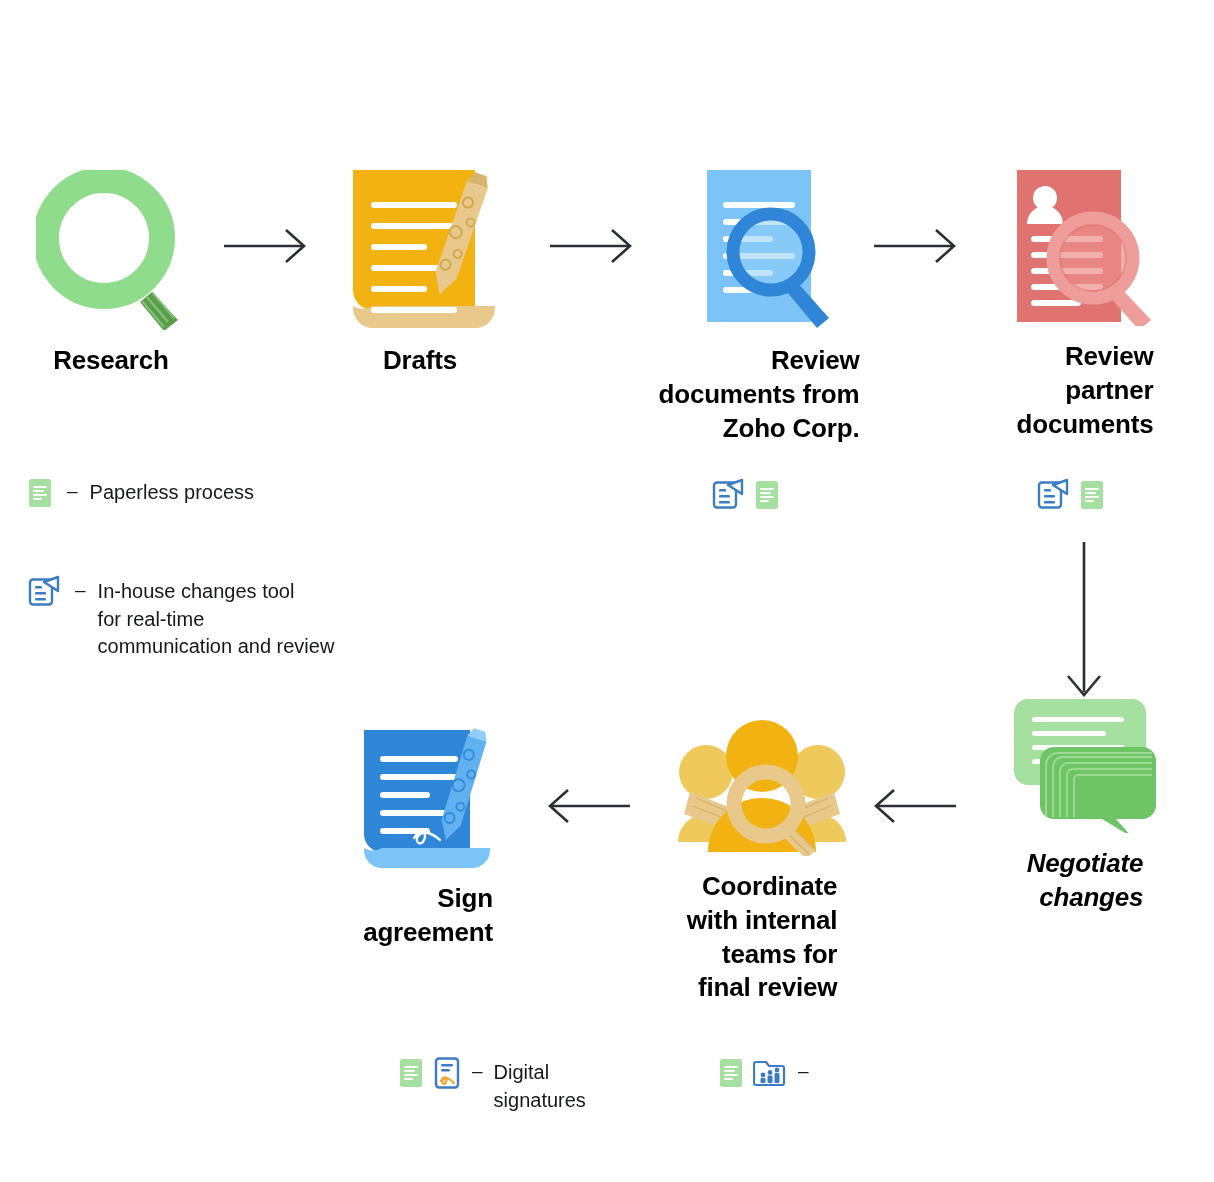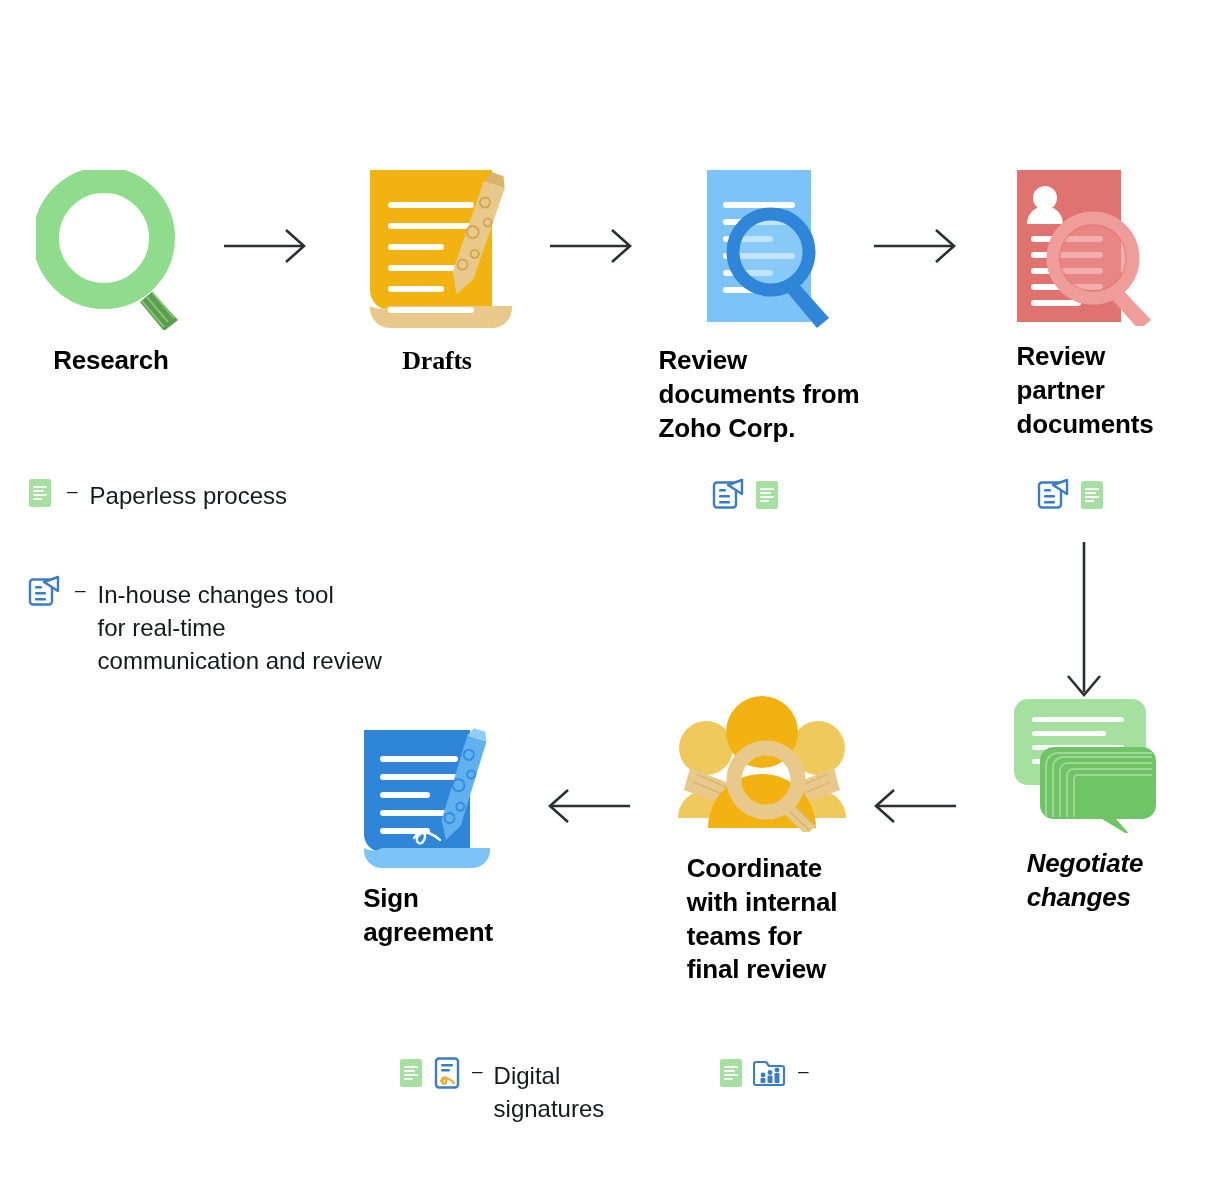--- a/index.html
+++ b/index.html
@@ -26,21 +26,21 @@
     flex-direction: column;
     align-items: center;
   }
   .node-icon {
     display: block;
   }
   .node-label {
     font-weight: bold;
     font-size: 26px;
     line-height: 1.30;
-    text-align: left;
+    text-align: right;
     color: #000000;
     letter-spacing: -0.2px;
     white-space: pre-line;
     margin-top: 14px;
   }
   .arrow {
     position: absolute;
   }
   .tool-row {
     position: absolute;
@@ -54,21 +54,21 @@
     flex: 0 0 auto;
   }
   .dash {
     font-size: 19px;
     color: #1b1b1b;
     margin: 0 11px;
     line-height: 30px;
     flex: 0 0 auto;
   }
   .tool-text {
-    font-size: 24px;
+    font-size: 20px;
     line-height: 1.38;
     color: #16181a;
     white-space: pre-line;
     padding-top: 3px;
   }
   .legend-left {
     position: absolute;
     display: flex;
     align-items: flex-start;
   }
@@ -85,21 +85,21 @@
       <g stroke="#8cc97e" stroke-width="2" opacity="0.85">
         <line x1="110" y1="126" x2="132" y2="152"></line>
         <line x1="116" y1="122" x2="138" y2="148"></line>
         <line x1="106" y1="131" x2="128" y2="157"></line>
       </g>
       <circle cx="68" cy="68" r="58" fill="none" stroke="#8fdc8c" stroke-width="26"></circle>
     </svg>
     <div class="node-label">Research</div>
   </div>
 
-  <div class="node" style="left:362px; top:166px; width:150px;font-family:Liberation Serif, serif;">
+  <div class="node" style="left:345px; top:166px; width:150px;">
     <svg class="node-icon" width="150" height="164" viewBox="0 0 150 164">
       <path d="M8 4 h122 v140 H28 a20 20 0 0 1 -20 -20 Z" fill="#f2b312"></path>
       <path d="M28 140 h122 a0 0 0 0 1 0 0 v2 a20 20 0 0 1 -20 20 H28 a20 20 0 0 1 -20 -20 v-2 a20 20 0 0 0 20 0 z" fill="#e8c98b"></path>
       <g fill="#ffffff">
         <rect x="26" y="36" width="86" height="6" rx="3"></rect>
         <rect x="26" y="57" width="86" height="6" rx="3"></rect>
         <rect x="26" y="78" width="56" height="6" rx="3"></rect>
         <rect x="26" y="99" width="86" height="6" rx="3"></rect>
         <rect x="26" y="120" width="56" height="6" rx="3"></rect>
         <rect x="26" y="141" width="86" height="6" rx="3"></rect>
@@ -194,21 +194,21 @@
         <path d="M43 124 V74 a10 10 0 0 1 10 -10 h89"></path>
         <path d="M50 124 V78 a8 8 0 0 1 8 -8 h84"></path>
         <path d="M57 124 V82 a6 6 0 0 1 6 -6 h79"></path>
         <path d="M64 124 V86 a4 4 0 0 1 4 -4 h74"></path>
       </g>
     </svg>
     <div class="node-label">Negotiate
 changes</div>
   </div>
 
-  <div class="node" style="left:672px; top:692px; width:180px;gap:6px;">
+  <div class="node" style="left:672px; top:716px; width:180px;">
     <svg class="node-icon" width="172" height="140" viewBox="0 0 172 140">
       <circle cx="30" cy="56" r="27" fill="#efc95c"></circle>
       <path d="M2 126 a28 28 0 0 1 56 0 z" fill="#efc95c"></path>
       <circle cx="142" cy="56" r="27" fill="#efc95c"></circle>
       <path d="M114 126 a28 28 0 0 1 56 0 z" fill="#efc95c"></path>
       <g fill="#e8c98b">
         <path d="M14 76 L86 104 L78 124 L8 98 Z"></path>
         <path d="M158 76 L86 104 L94 124 L164 98 Z"></path>
       </g>
       <g stroke="#d8b46c" stroke-width="1.6" opacity="0.8">

